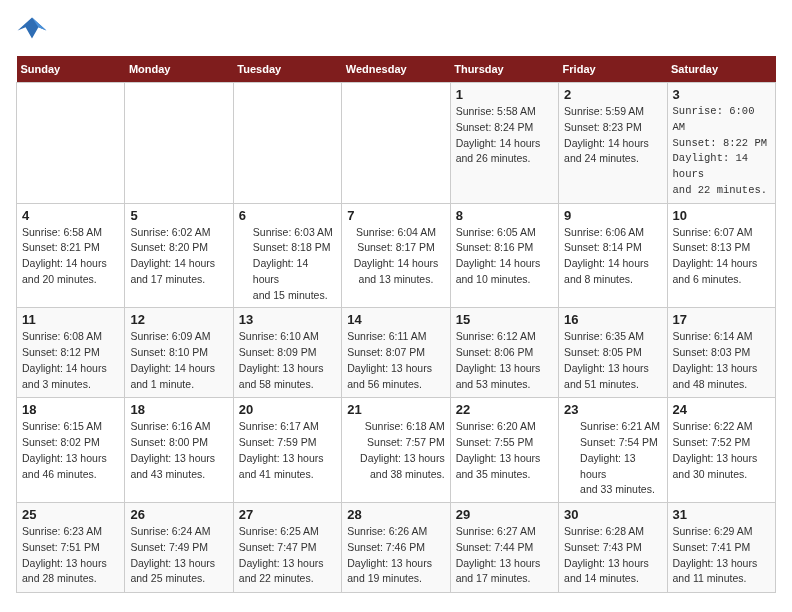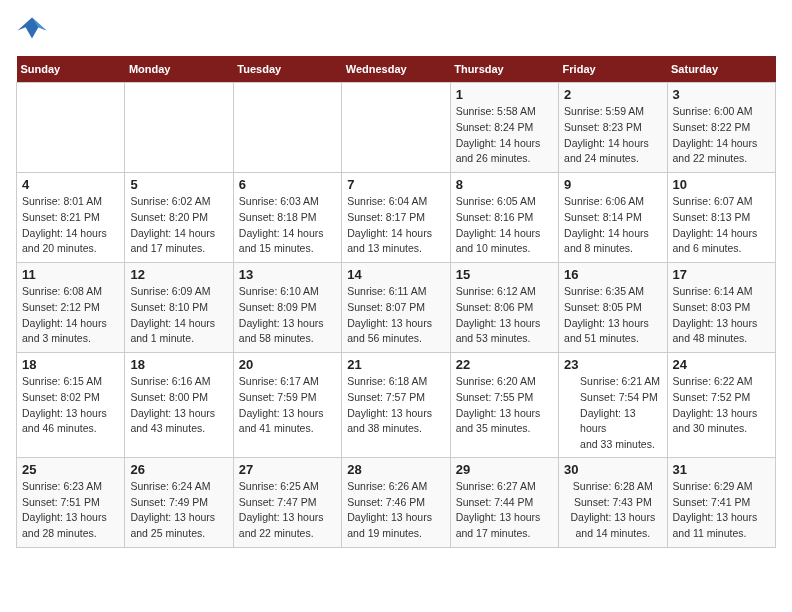--- a/index.html
+++ b/index.html
@@ -133,51 +133,51 @@
         </td>
         <td>
           <span class="day-num">2</span>
           <div class="day-info" style="white-space: pre-line;">Sunrise: 5:59 AM
 Sunset: 8:23 PM
 Daylight: 14 hours
 and 24 minutes.</div>
         </td>
         <td>
           <span class="day-num">3</span>
-          <div class="day-info" style="white-space: pre-line;">Sunrise: 6:00 AM
+          <div class="day-info" style="white-space: pre-line; font-family: Liberation Mono, monospace;">Sunrise: 6:00 AM
 Sunset: 8:22 PM
 Daylight: 14 hours
 and 22 minutes.</div>
         </td>
       </tr>
       <tr>
         <td>
           <span class="day-num">4</span>
-          <div class="day-info" style="white-space: pre-line;">Sunrise: 8:01 AM
+          <div class="day-info" style="white-space: pre-line;">Sunrise: 6:58 AM
 Sunset: 8:21 PM
 Daylight: 14 hours
 and 20 minutes.</div>
         </td>
         <td>
           <span class="day-num">5</span>
           <div class="day-info" style="white-space: pre-line;">Sunrise: 6:02 AM
 Sunset: 8:20 PM
 Daylight: 14 hours
 and 17 minutes.</div>
         </td>
         <td>
           <span class="day-num">6</span>
-          <div class="day-info" style="white-space: pre-line;">Sunrise: 6:03 AM
+          <div class="day-info" style="white-space: pre-line; margin-left: 14px;">Sunrise: 6:03 AM
 Sunset: 8:18 PM
 Daylight: 14 hours
 and 15 minutes.</div>
         </td>
         <td>
           <span class="day-num">7</span>
-          <div class="day-info" style="white-space: pre-line;">Sunrise: 6:04 AM
+          <div class="day-info" style="white-space: pre-line; text-align: center;">Sunrise: 6:04 AM
 Sunset: 8:17 PM
 Daylight: 14 hours
 and 13 minutes.</div>
         </td>
         <td>
           <span class="day-num">8</span>
           <div class="day-info" style="white-space: pre-line;">Sunrise: 6:05 AM
 Sunset: 8:16 PM
 Daylight: 14 hours
 and 10 minutes.</div>
@@ -194,21 +194,21 @@
           <div class="day-info" style="white-space: pre-line;">Sunrise: 6:07 AM
 Sunset: 8:13 PM
 Daylight: 14 hours
 and 6 minutes.</div>
         </td>
       </tr>
       <tr>
         <td>
           <span class="day-num">11</span>
           <div class="day-info" style="white-space: pre-line;">Sunrise: 6:08 AM
-Sunset: 2:12 PM
+Sunset: 8:12 PM
 Daylight: 14 hours
 and 3 minutes.</div>
         </td>
         <td>
           <span class="day-num">12</span>
           <div class="day-info" style="white-space: pre-line;">Sunrise: 6:09 AM
 Sunset: 8:10 PM
 Daylight: 14 hours
 and 1 minute.</div>
         </td>
@@ -265,21 +265,21 @@
         </td>
         <td>
           <span class="day-num">20</span>
           <div class="day-info" style="white-space: pre-line;">Sunrise: 6:17 AM
 Sunset: 7:59 PM
 Daylight: 13 hours
 and 41 minutes.</div>
         </td>
         <td>
           <span class="day-num">21</span>
-          <div class="day-info" style="white-space: pre-line;">Sunrise: 6:18 AM
+          <div class="day-info" style="white-space: pre-line; text-align: right;">Sunrise: 6:18 AM
 Sunset: 7:57 PM
 Daylight: 13 hours
 and 38 minutes.</div>
         </td>
         <td>
           <span class="day-num">22</span>
           <div class="day-info" style="white-space: pre-line;">Sunrise: 6:20 AM
 Sunset: 7:55 PM
 Daylight: 13 hours
 and 35 minutes.</div>
@@ -330,21 +330,21 @@
         </td>
         <td>
           <span class="day-num">29</span>
           <div class="day-info" style="white-space: pre-line;">Sunrise: 6:27 AM
 Sunset: 7:44 PM
 Daylight: 13 hours
 and 17 minutes.</div>
         </td>
         <td>
           <span class="day-num">30</span>
-          <div class="day-info" style="white-space: pre-line; text-align: center;">Sunrise: 6:28 AM
+          <div class="day-info" style="white-space: pre-line;">Sunrise: 6:28 AM
 Sunset: 7:43 PM
 Daylight: 13 hours
 and 14 minutes.</div>
         </td>
         <td>
           <span class="day-num">31</span>
           <div class="day-info" style="white-space: pre-line;">Sunrise: 6:29 AM
 Sunset: 7:41 PM
 Daylight: 13 hours
 and 11 minutes.</div>

